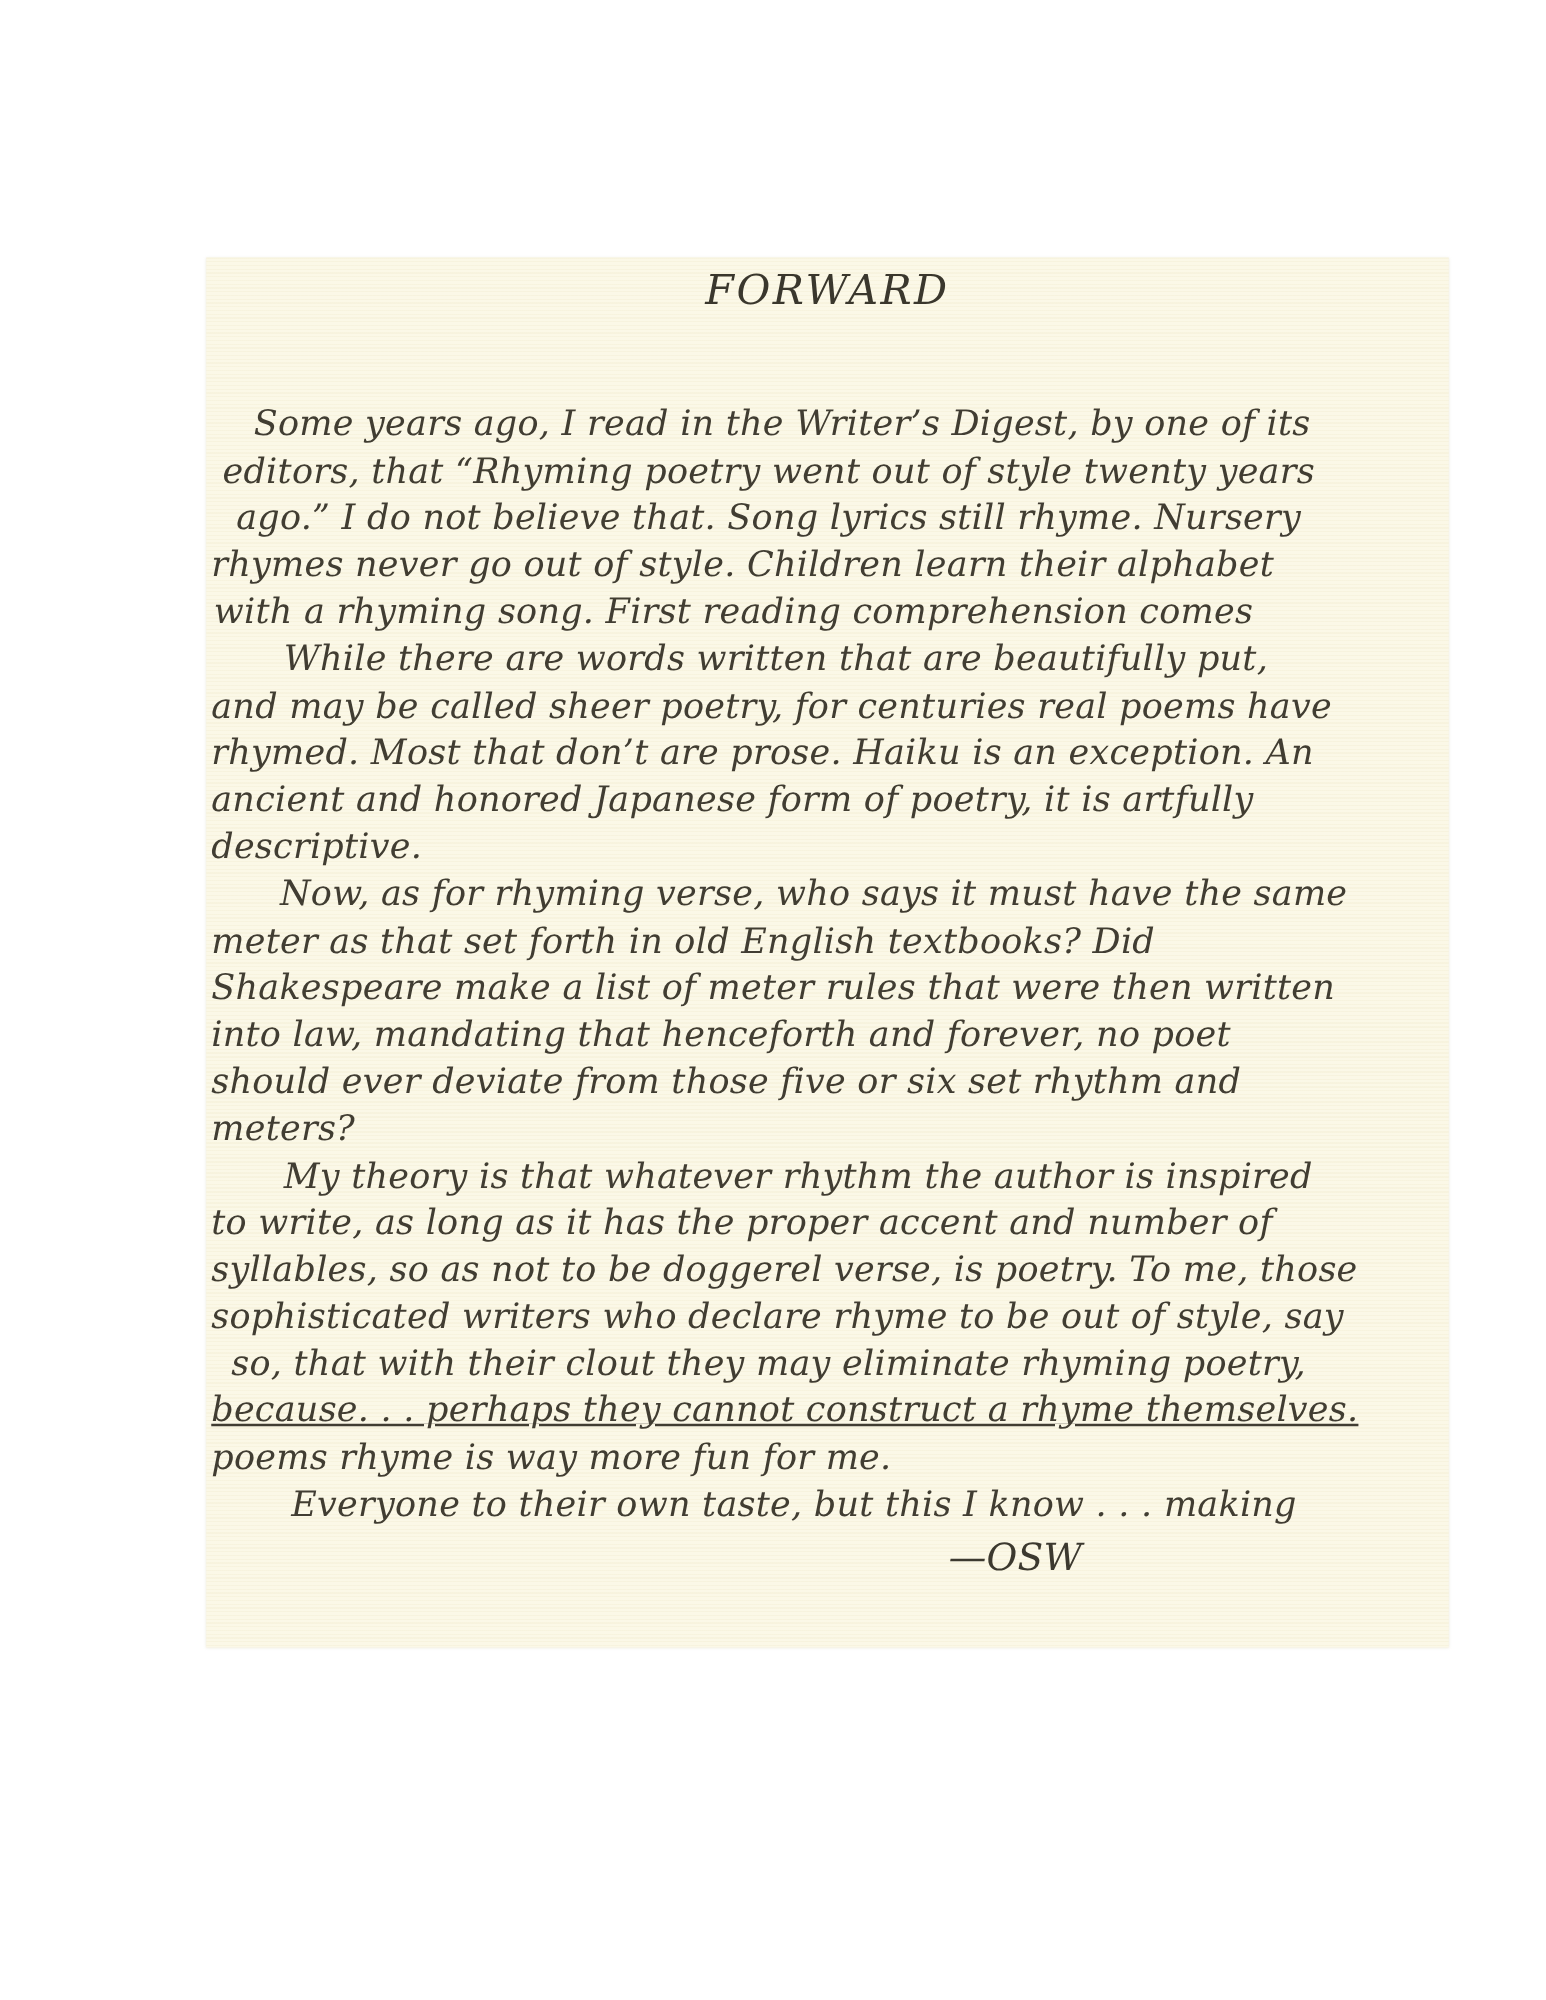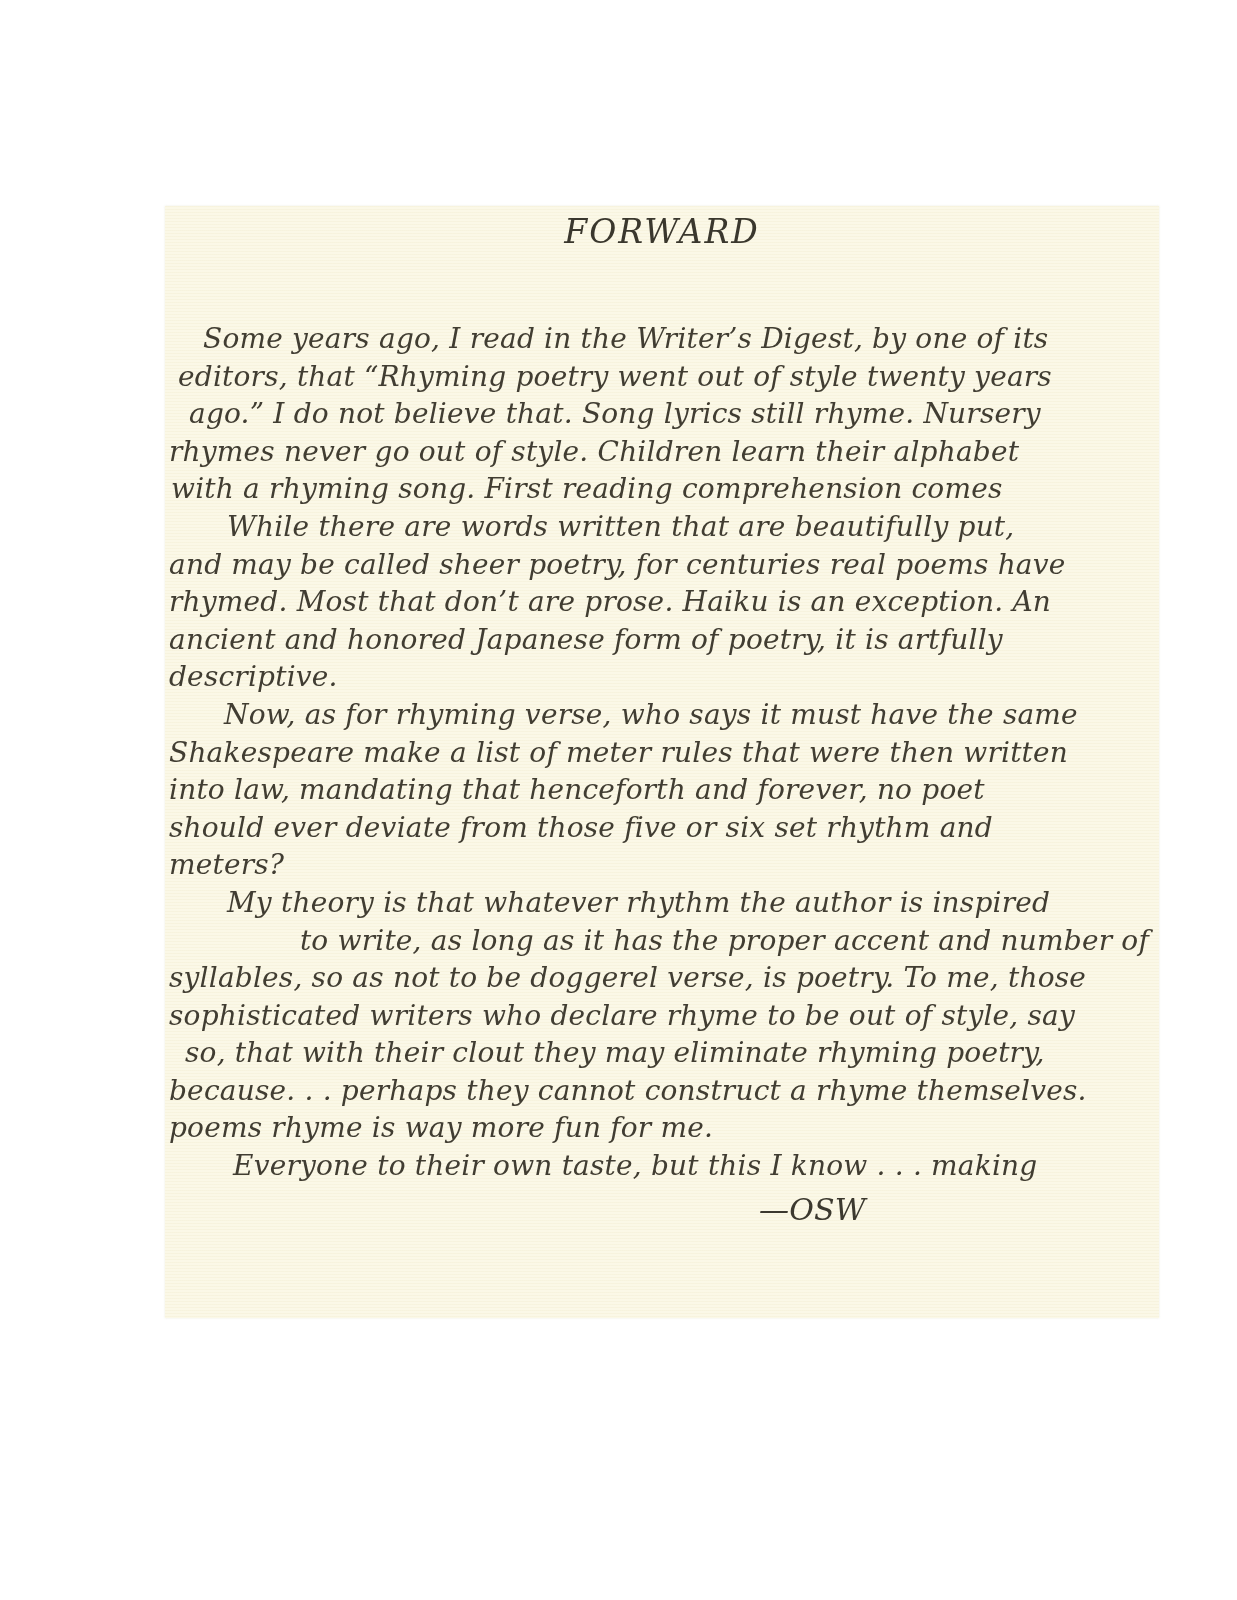--- a/index.html
+++ b/index.html
@@ -75,27 +75,28 @@
       <div class="line" style="margin-left: 9px;">editors, that “Rhyming poetry went out of style twenty years</div>
       <div class="line" style="margin-left: 20px;">ago.”  I do not believe that. Song lyrics still rhyme. Nursery</div>
       <div class="line" style="margin-left: 0px;">rhymes never go out of style. Children learn their alphabet</div>
       <div class="line" style="margin-left: 2px;">with a rhyming song. First reading comprehension comes</div>
       <div class="line" style="margin-left: 58px;">While there are words written that are beautifully put,</div>
       <div class="line" style="margin-left: 0px;">and may be called sheer poetry, for centuries real poems have</div>
       <div class="line" style="margin-left: 0px;">rhymed. Most that don’t are prose. Haiku is an exception. An</div>
       <div class="line" style="margin-left: 0px;">ancient and honored Japanese form of poetry, it is artfully</div>
       <div class="line" style="margin-left: 0px;">descriptive.</div>
       <div class="line" style="margin-left: 55px;">Now, as for rhyming verse, who says it must have the same</div>
+      <div class="line" style="margin-left: 0px;">meter as that set forth in old English textbooks? Did</div>
       <div class="line" style="margin-left: 0px;">Shakespeare make a list of meter rules that were then written</div>
       <div class="line" style="margin-left: 0px;">into law, mandating that henceforth and forever, no poet</div>
       <div class="line" style="margin-left: 0px;">should ever deviate from those five or six set rhythm and</div>
       <div class="line" style="margin-left: 0px;">meters?</div>
       <div class="line" style="margin-left: 58px;">My theory is that whatever rhythm the author is inspired</div>
-      <div class="line" style="margin-left: 0px; text-align: right;">to write, as long as it has the proper accent and number of</div>
+      <div class="line" style="margin-left: 0px;">to write, as long as it has the proper accent and number of</div>
       <div class="line" style="margin-left: 0px;">syllables, so as not to be doggerel verse, is poetry.  To me, those</div>
       <div class="line" style="margin-left: 0px;">sophisticated writers who declare rhyme to be out of style, say</div>
       <div class="line" style="margin-left: 16px;">so, that with their clout they may eliminate rhyming poetry,</div>
-      <div class="line" style="margin-left: 0px;">because. . . perhaps they cannot construct a rhyme themselves.</div>
+      <div class="line" style="margin-left: 0px; text-decoration: underline;">because. . . perhaps they cannot construct a rhyme themselves.</div>
       <div class="line" style="margin-left: 0px;">poems rhyme is way more fun for me.</div>
       <div class="line" style="margin-left: 64px;">Everyone to their own taste, but this I know . . . making</div>
       <div class="line signature-line" style="margin-left: 590px; font-style: italic;">—OSW</div>
     </div>
 </div>
 
 </body></html>

